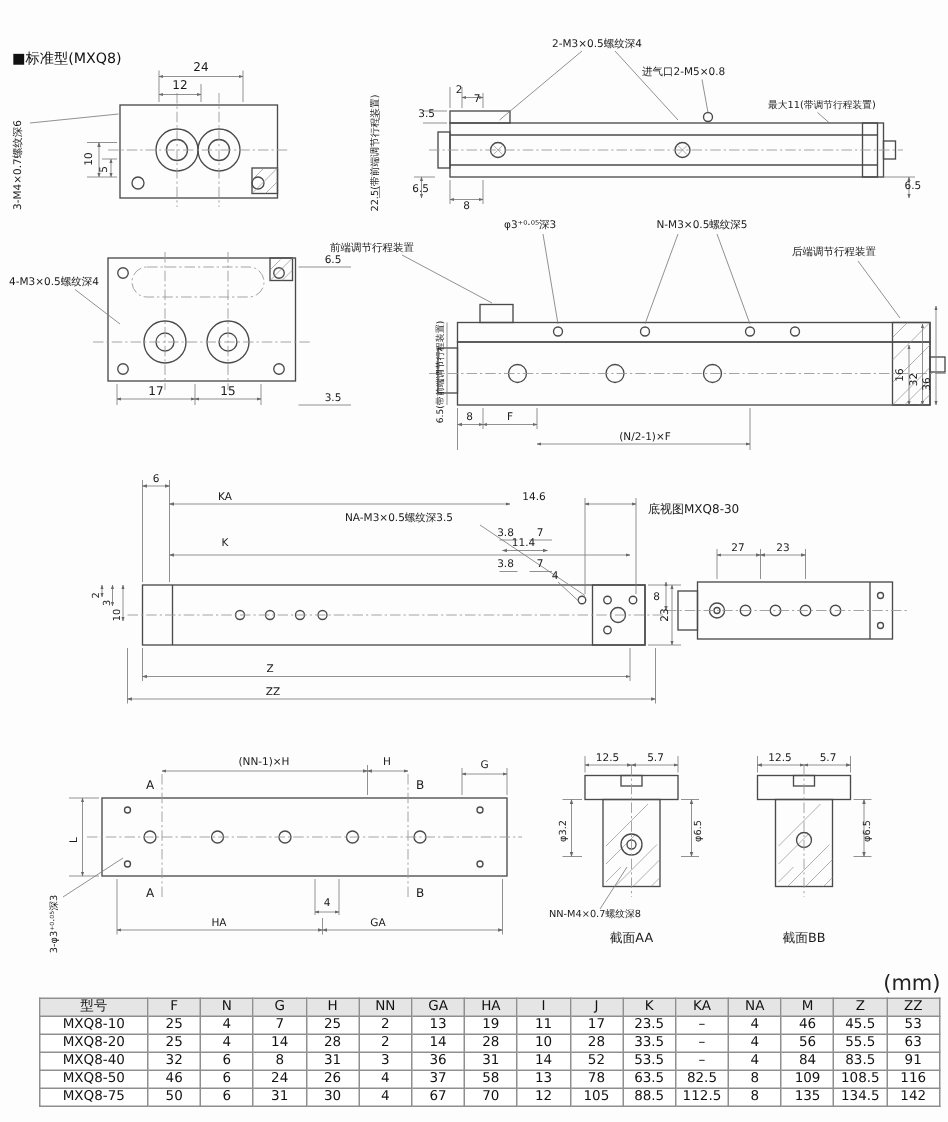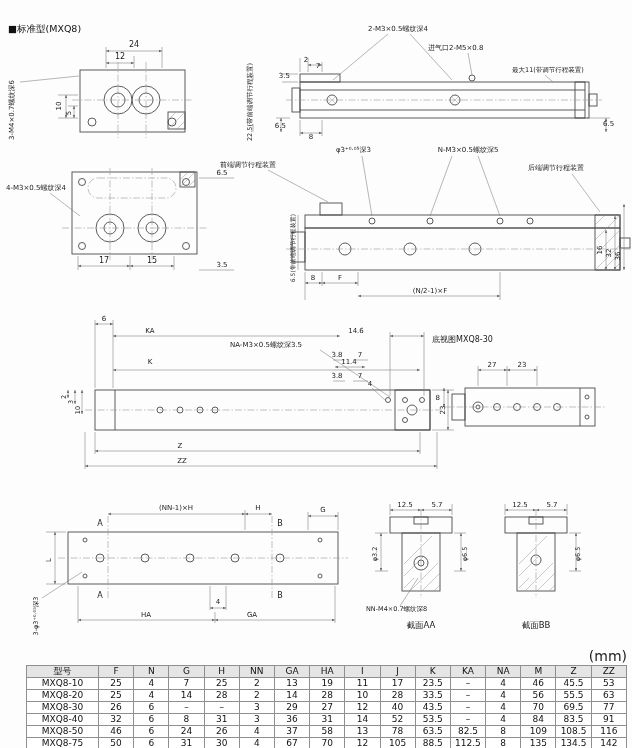--- a/index.html
+++ b/index.html
@@ -1,21 +1,21 @@
 <!DOCTYPE html>
 <html><head>
 <meta charset="utf-8">
 <style>
   *{margin:0;padding:0;box-sizing:border-box}
   html,body{background:#9a9a9a}
   .page{position:relative;width:632px;height:748px;margin:0 auto;background:#fdfdfd;overflow:hidden;
         font-family:"DejaVu Sans","Liberation Sans",sans-serif}
   .title-bar{position:absolute;top:0;left:0;right:0;height:16px;background:#171717;color:#fff;
              font-size:11px;font-weight:bold;line-height:16px;padding-left:6px;letter-spacing:1px}
-  .subtitle{position:absolute;top:23px;left:8px;font-size:9.5px;color:#111;z-index:3}
+  .subtitle{position:absolute;top:33px;left:8px;font-size:9.5px;color:#111;z-index:3}
   .drawing{position:absolute;top:20px;left:0}
   svg text{font-family:"DejaVu Sans","Liberation Sans",sans-serif;fill:#1a1a1a}
   svg .p{fill:none;stroke:#4a4a4a;stroke-width:0.9}
   svg .c{fill:none;stroke:#9a9a9a;stroke-width:0.6;stroke-dasharray:7 2 1.5 2}
   svg .d{fill:none;stroke:#7a7a7a;stroke-width:0.55}
   svg .dm{fill:none;stroke:#7a7a7a;stroke-width:0.55;marker-start:url(#ar);marker-end:url(#ar)}
   svg .h{fill:none;stroke:#8a8a8a;stroke-width:0.45}
   .table-wrap{position:absolute;left:26px;right:5px;top:648px;z-index:2}
   .unit-note{text-align:right;font-size:14px;color:#222;margin-bottom:1px}
   table{width:100%;border-collapse:collapse;table-layout:fixed;background:#fff}
@@ -425,38 +425,20 @@
             <td>10</td>
             <td>28</td>
             <td>33.5</td>
             <td>–</td>
             <td>4</td>
             <td>56</td>
             <td>55.5</td>
             <td>63</td>
           </tr>
           <tr>
-            <td>MXQ8-30</td>
-            <td>26</td>
-            <td>6</td>
-            <td>–</td>
-            <td>–</td>
-            <td>3</td>
-            <td>29</td>
-            <td>27</td>
-            <td>12</td>
-            <td>40</td>
-            <td>43.5</td>
-            <td>–</td>
-            <td>4</td>
-            <td>70</td>
-            <td>69.5</td>
-            <td>77</td>
-          </tr>
-          <tr>
             <td>MXQ8-40</td>
             <td>32</td>
             <td>6</td>
             <td>8</td>
             <td>31</td>
             <td>3</td>
             <td>36</td>
             <td>31</td>
             <td>14</td>
             <td>52</td>

